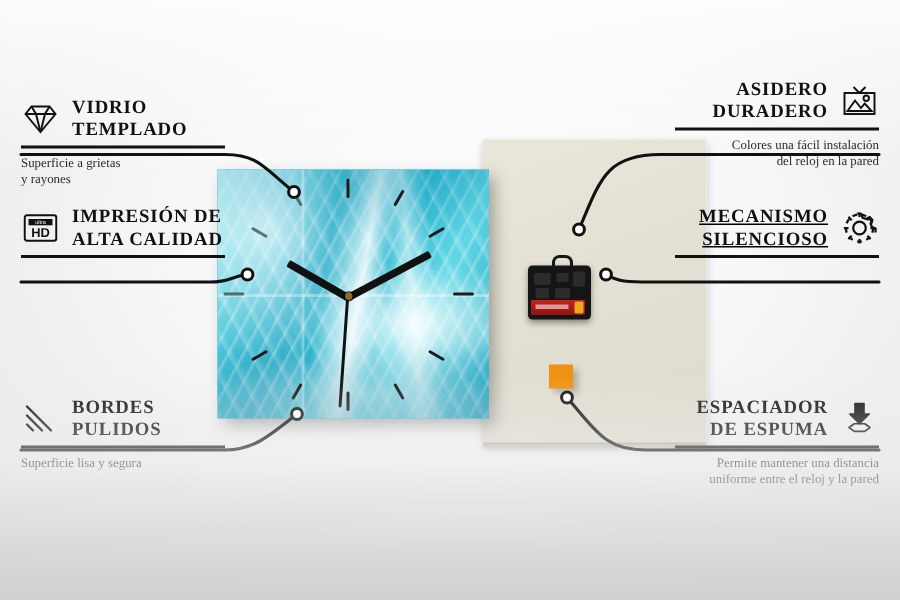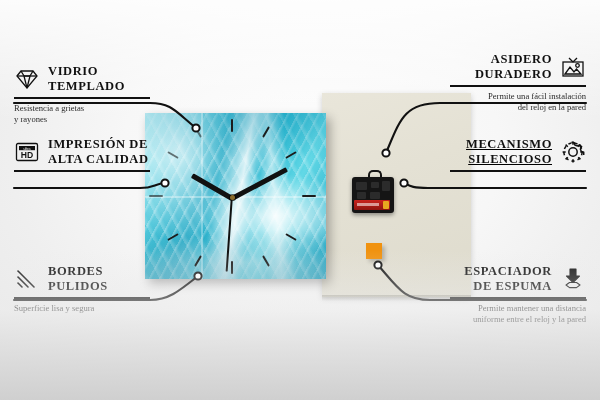--- a/index.html
+++ b/index.html
@@ -211,21 +211,21 @@
           <path d="M10 10 H16"></path>
         </g>
           </svg>
       </span>
       <span class="co-title">
         <span>VIDRIO</span><br>
         <span>TEMPLADO</span>
       </span>
     </div>
     <div class="co-rule"></div>
-    <div class="co-desc">Resistencia a grietas
+    <div class="co-desc">Superficie a grietas
 y rayones</div>
   </div>
 
   <div class="callout left" style="left:14px;top:137px;width:136px;">
     <div class="co-head">
       <span class="ico">
         <svg viewBox="0 0 26 26">
           <rect x="2.5" y="4.5" width="21" height="17" rx="1.5" fill="none" stroke="#111" stroke-width="1.3"></rect>
           <rect x="5" y="7" width="16" height="4.2" fill="#111"></rect>
           <text x="13" y="10.6" font-family="Liberation Sans, sans-serif" font-size="3.6" fill="#fff" text-anchor="middle">ultra</text>
@@ -271,21 +271,21 @@
             <g fill="none" stroke="#111" stroke-width="1.3">
           <rect x="3" y="8" width="20" height="14"></rect>
           <path d="M13 8 L9 4 M13 8 L17 4"></path>
           <path d="M5 20 L10 13 L14 18 L16.5 15 L21 20 Z"></path>
           <circle cx="17.5" cy="11.5" r="1.8"></circle>
         </g>
           </svg>
       </span>
     </div>
     <div class="co-rule"></div>
-    <div class="co-desc">Permite una fácil instalación
+    <div class="co-desc">Colores una fácil instalación
 del reloj en la pared</div>
   </div>
 
   <div class="callout right" style="left:450px;top:137px;width:136px;text-decoration:underline;">
     <div class="co-head">
       <span class="co-title">
         <span>MECANISMO</span><br>
         <span>SILENCIOSO</span>
       </span>
       <span class="ico">

